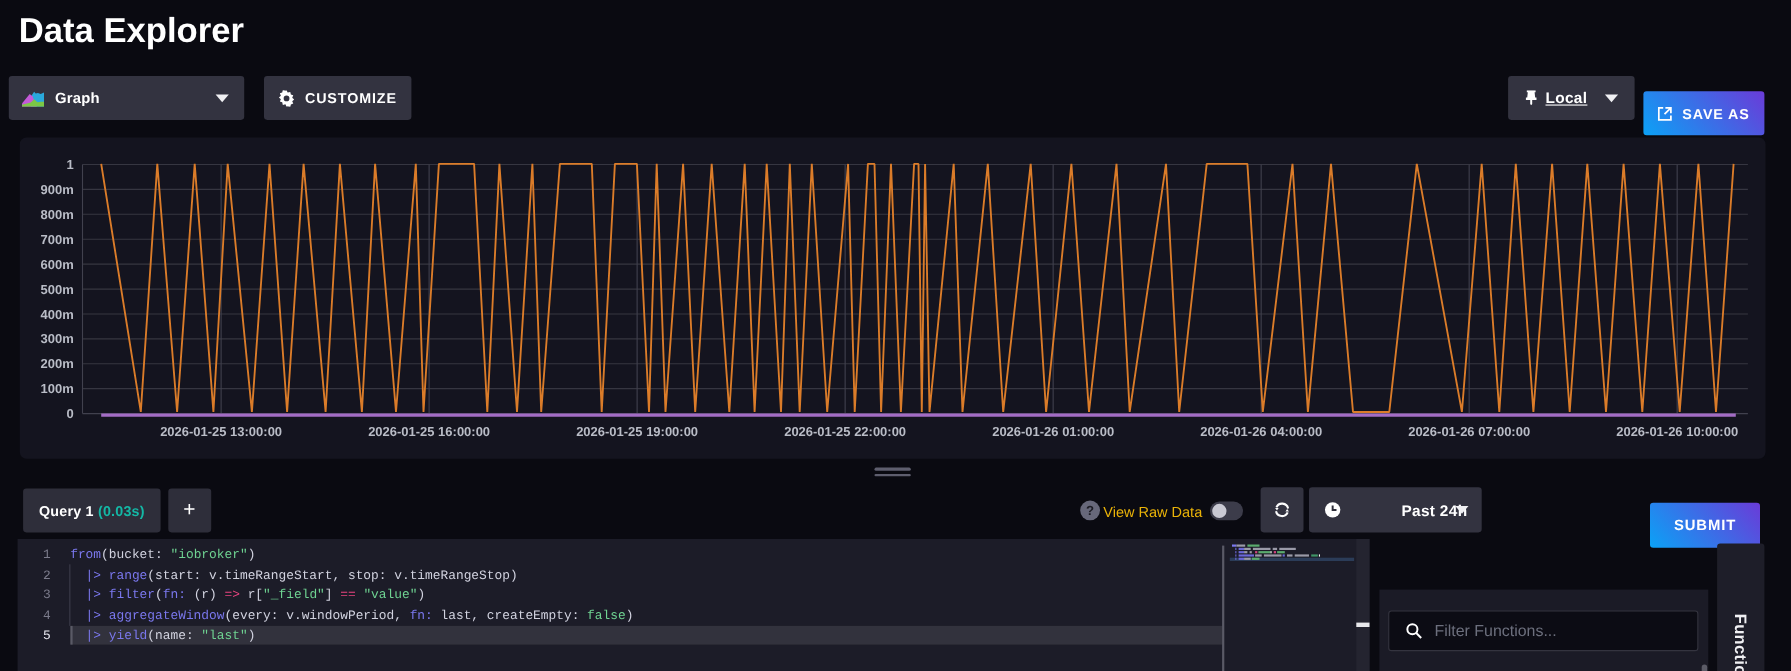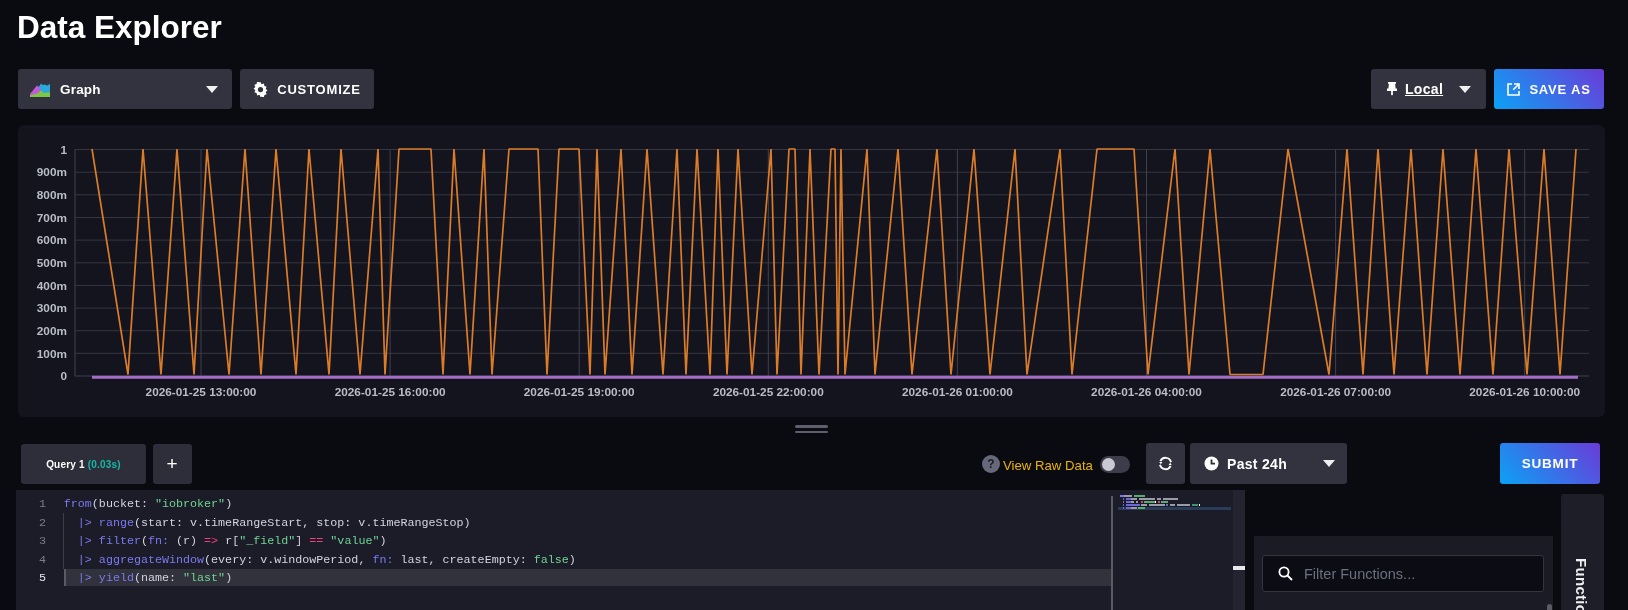--- a/index.html
+++ b/index.html
@@ -1,27 +1,27 @@
 <!DOCTYPE html>
 <html><head><meta charset="utf-8"><style>
 * { margin:0; padding:0; box-sizing:border-box; }
 html,body { width:1628px; height:610px; background:#0a0a11; font-family:"Liberation Sans",sans-serif; overflow:hidden; }
 #page { position:relative; width:1628px; height:610px; }
 .abs { position:absolute; }
 h1 { position:absolute; left:17px; top:9px; font-size:31.5px; font-weight:700; color:#fff; letter-spacing:0; }
 .btn { position:absolute; height:40px; background:#333340; border-radius:3px; color:#fff; font-weight:700; font-size:13px; display:flex; align-items:center; justify-content:center; letter-spacing:0.8px; }
 .tick { font:700 11.8px "Liberation Sans",sans-serif; fill:#b9bcc6; }
 .caret { width:0; height:0; border-left:6px solid transparent; border-right:6px solid transparent; border-top:7px solid #f0f0f3; }
-.grad { background:linear-gradient(48deg,#0ba2f6,#6a3bd8); }
+.grad { background:linear-gradient(48deg,#0ba2f6,#6a3bd8);margin-top:14px; }
 </style></head>
 <body>
 <div id="page">
 <h1>Data Explorer</h1>
 
-<div class="btn" style="left:18px;top:69px;width:214px;justify-content:flex-start;">
+<div class="btn" style="left:8px;top:69px;width:214px;justify-content:flex-start;">
   <svg style="margin-left:12px" width="20" height="15" viewBox="0 0 20 15">
     <path d="M8 6 L11 1.5 L12.5 3 L14.5 2.5 L17 3.5 L20 2 L20 15 L8 15 Z" fill="#2aa9dc"></path>
     <path d="M0 15 L0 12 L7 3.5 L9.5 5.5 L13.5 15 Z" fill="#c45ad8"></path>
     <path d="M0 15 L0 13.2 L4.5 12.2 L8 11.2 L11 8.2 L14 11 L17.5 10.4 L20 10.6 L20 15 Z" fill="#7cc845"></path>
   </svg>
   <span style="margin-left:10px;letter-spacing:0.2px;font-size:13.5px">Graph</span>
   <div class="caret" style="position:absolute;left:188px;top:17px"></div>
 </div>
 <div class="btn" style="left:240px;top:69px;width:134px;">
   <svg width="15" height="15" viewBox="0 0 16 16" fill="#fff" style="margin-right:9px">
@@ -85,38 +85,38 @@
         <text x="938.4" y="276" text-anchor="middle" class="tick">2026-01-26 01:00:00</text>
         <text x="1127.5" y="276" text-anchor="middle" class="tick">2026-01-26 04:00:00</text>
         <text x="1316.6" y="276" text-anchor="middle" class="tick">2026-01-26 07:00:00</text>
         <text x="1505.7" y="276" text-anchor="middle" class="tick">2026-01-26 10:00:00</text>
 </svg>
 </div>
 
 <div class="abs" style="left:795px;top:425px;width:33px;height:2.5px;background:#5e5e6e;border-radius:2px"></div>
 <div class="abs" style="left:795px;top:430.5px;width:33px;height:2.5px;background:#5e5e6e;border-radius:2px"></div>
 
-<div class="btn" style="left:21px;top:444px;width:125px;background:#2e2e3a;font-weight:700;font-size:10px;letter-spacing:0.2px;">Query 1&nbsp;<span style="color:#14b8a6;font-weight:700">(0.03s)</span></div>
+<div class="btn" style="left:21px;top:444px;width:125px;background:#2e2e3a;font-weight:700;font-size:13px;letter-spacing:0.2px;">Query 1&nbsp;<span style="color:#14b8a6;font-weight:700">(0.03s)</span></div>
 <div class="btn" style="left:153px;top:444px;width:39px;background:#2e2e3a;font-size:19px;font-weight:400;">+</div>
 
 <div class="abs" style="left:982px;top:455px;width:18px;height:18px;border-radius:50%;background:#67687a;color:#1c1c24;font-weight:700;font-size:12px;text-align:center;line-height:18px;">?</div>
 <div class="abs" style="left:1003px;top:457.5px;color:#eab308;font-size:13.2px;">View Raw Data</div>
 <div class="abs" style="left:1100px;top:455.5px;width:30px;height:17px;border-radius:9px;background:#3c3c4a;">
   <div style="position:absolute;left:2px;top:2px;width:13px;height:13px;border-radius:50%;background:#c9c9d3"></div>
 </div>
 <div class="btn" style="left:1146px;top:443px;width:39px;height:41px;">
   <svg width="15" height="15" viewBox="0 0 15 15">
         <g fill="none" stroke="#fdfdfd" stroke-width="1.9">
           <path d="M13 6.2a5.6 5.6 0 00-10.6-1"></path>
           <path d="M2 8.8a5.6 5.6 0 0010.6 1"></path>
         </g>
         <path d="M1.2 5.9h3.2L2.9 8.2Z M13.8 9.1h-3.2l1.5-2.3Z" fill="#fdfdfd"></path>
       </svg>
 </div>
-<div class="btn" style="left:1190px;top:443px;width:157px;height:41px;justify-content:flex-start;">
+<div class="btn" style="left:1190px;top:443px;width:157px;height:41px;justify-content:flex-start;gap:47px;">
   <svg width="15" height="15" viewBox="0 0 15 15" style="margin-left:14px">
         <circle cx="7.5" cy="7.5" r="7" fill="#fff"></circle>
         <path d="M7.5 3.5v4.2H11" stroke="#2e2e3a" stroke-width="1.8" fill="none"></path>
       </svg>
   <span style="margin-left:8px;font-size:14px;letter-spacing:0.3px">Past 24h</span>
   <div class="caret" style="position:absolute;left:133px;top:17px"></div>
 </div>
 <div class="btn grad" style="left:1500px;top:443px;width:100px;height:41px;font-size:13.5px;">SUBMIT</div>
 
 <div class="abs" id="editor" style="left:16px;top:490px;width:1229px;height:120px;background:#1c1c28;font-family:'Liberation Mono',monospace;font-size:11.7px;color:#d2d3e0;">

